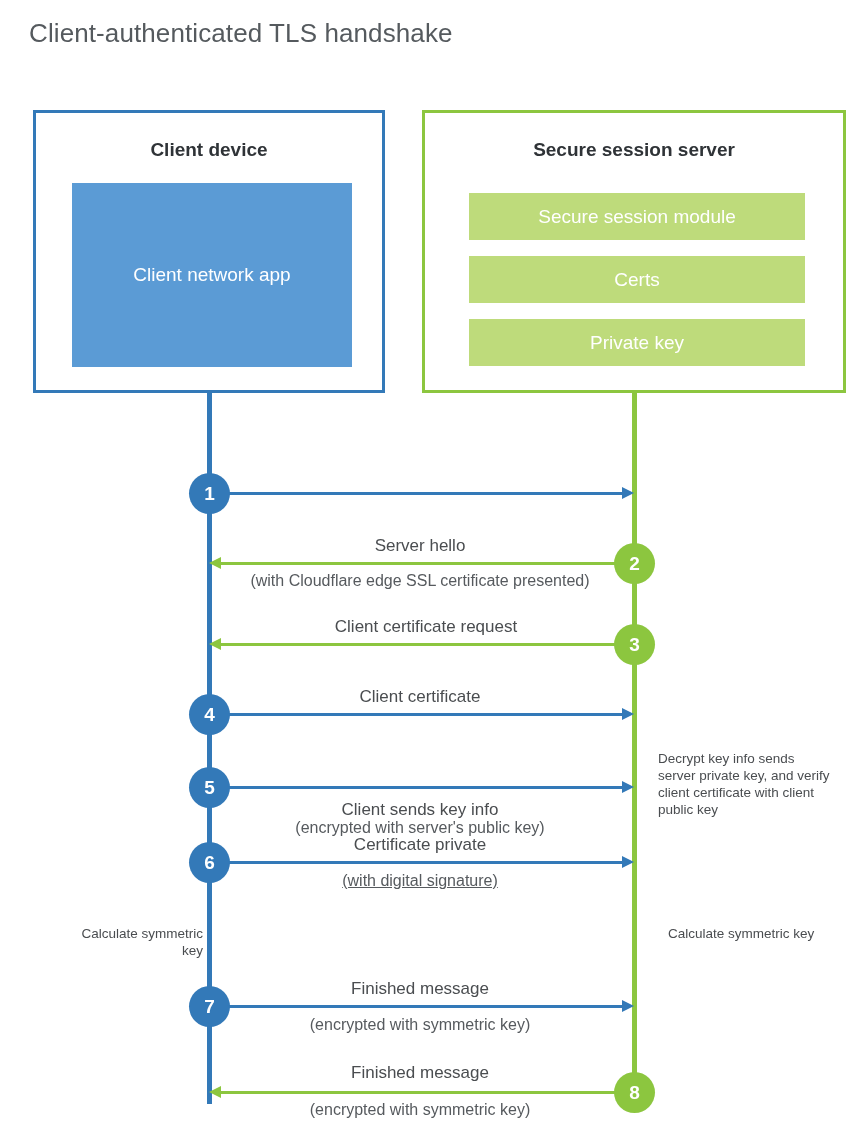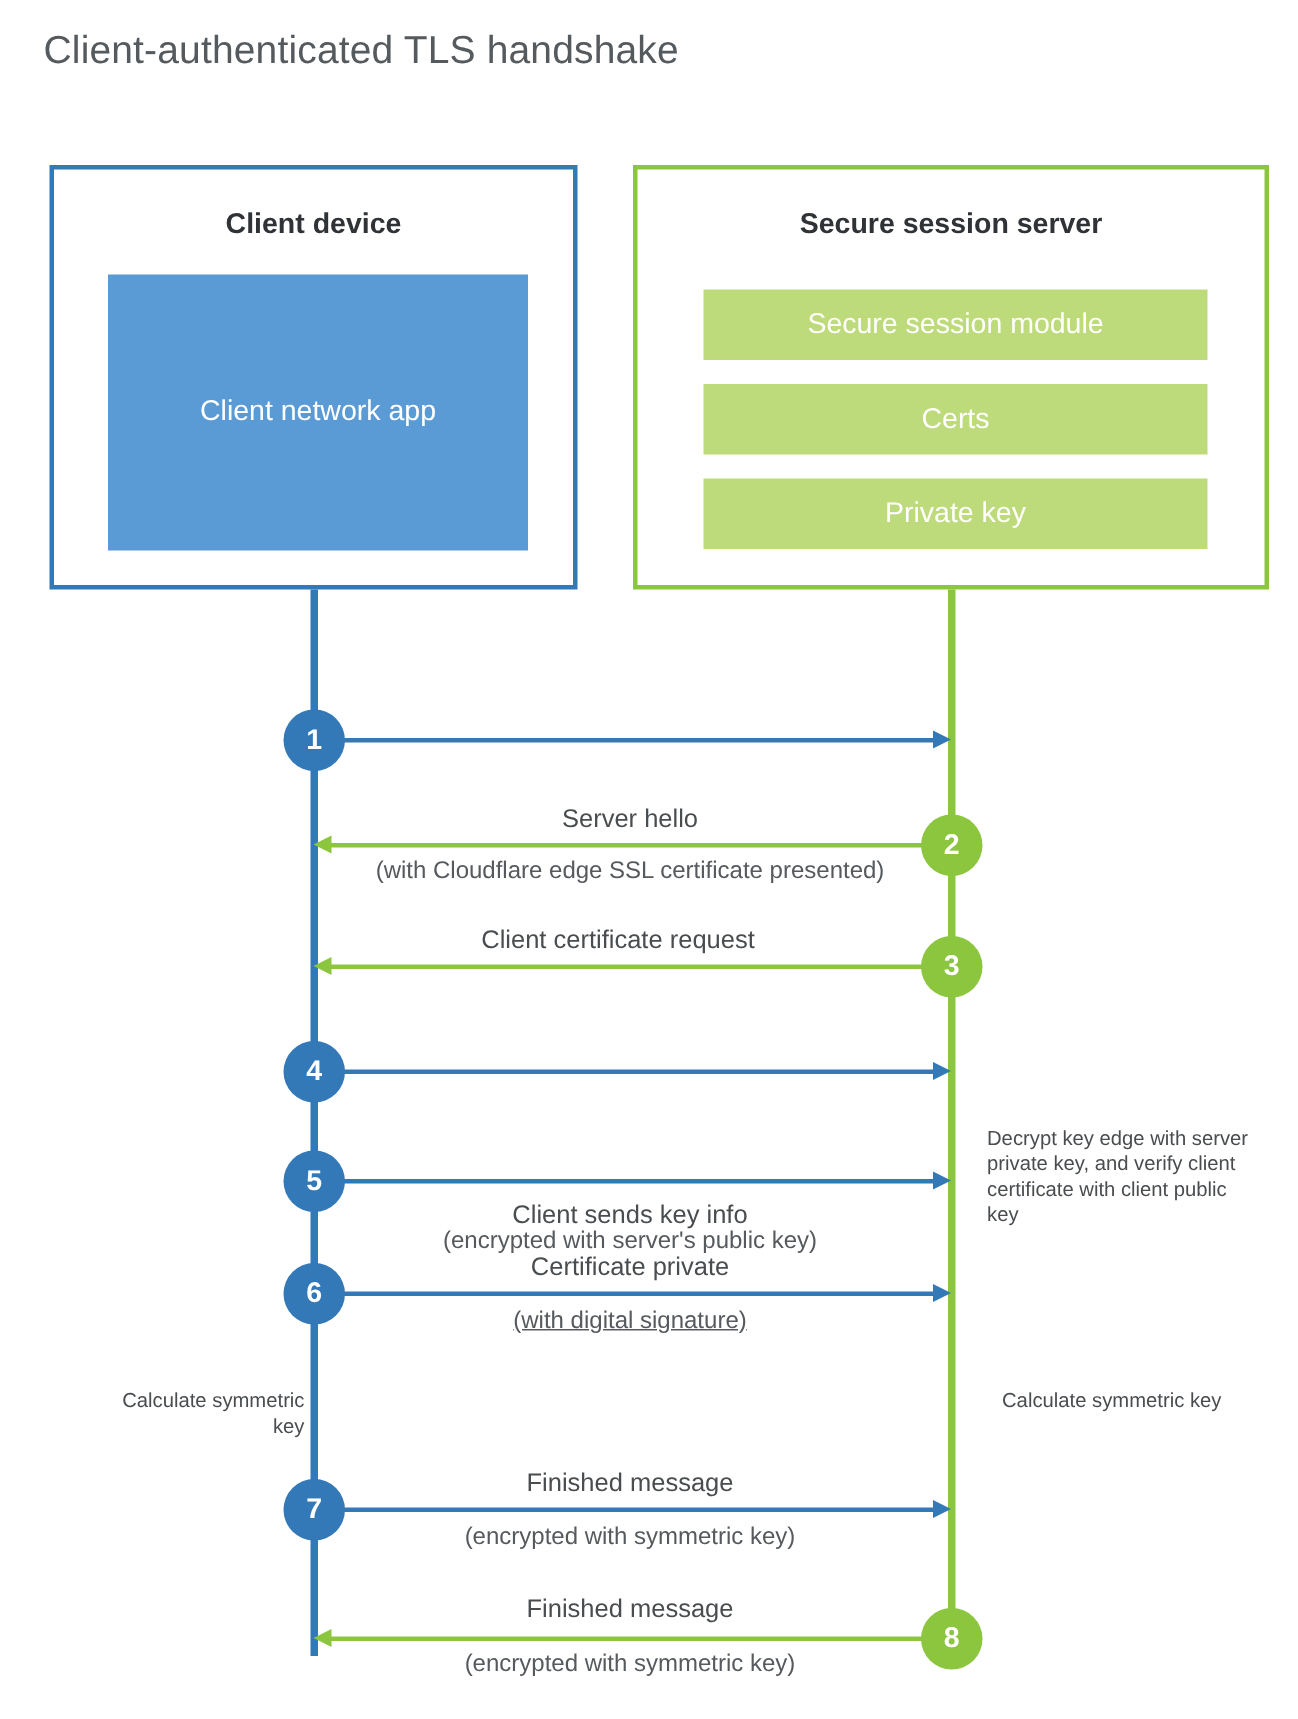--- a/index.html
+++ b/index.html
@@ -117,26 +117,27 @@
   <div class="arrow to-client" style="left:220px;top:562px;width:412px;">
     <span class="head"></span>
   </div>
   <div class="msg-main" style="left:210px;top:536px;width:420px;">Server hello</div>
   <div class="msg-sub" style="left:210px;top:572px;width:420px;">(with Cloudflare edge SSL certificate presented)</div>
   <div class="step-badge server" style="top:543px;">2</div>
 
   <div class="arrow to-client" style="left:220px;top:643px;width:412px;">
     <span class="head"></span>
   </div>
-  <div class="msg-main" style="left:202px;top:617px;width:420px;">Client certificate request</div>
+  <div class="msg-main" style="left:216px;top:617px;width:420px;">Client certificate request</div>
   <div class="step-badge server" style="top:624px;">3</div>
 
   <div class="arrow to-server" style="left:210px;top:713px;width:413px;">
     <span class="head"></span>
   </div>
+  <div class="msg-main" style="left:210px;top:687px;width:420px;">Client certificate</div>
   <div class="step-badge client" style="top:694px;">4</div>
 
   <div class="arrow to-server" style="left:210px;top:786px;width:413px;">
     <span class="head"></span>
   </div>
   <div class="msg-main" style="left:210px;top:800px;width:420px;">Client sends key info</div>
   <div class="msg-sub" style="left:210px;top:797px;width:420px;margin-top:22px;">(encrypted with server's public key)</div>
   <div class="step-badge client" style="top:767px;">5</div>
 
   <div class="arrow to-server" style="left:210px;top:861px;width:413px;">
@@ -153,17 +154,17 @@
   <div class="msg-sub" style="left:210px;top:1016px;width:420px;">(encrypted with symmetric key)</div>
   <div class="step-badge client" style="top:986px;">7</div>
 
   <div class="arrow to-client" style="left:220px;top:1091px;width:412px;">
     <span class="head"></span>
   </div>
   <div class="msg-main" style="left:210px;top:1063px;width:420px;">Finished message</div>
   <div class="msg-sub" style="left:210px;top:1101px;width:420px;">(encrypted with symmetric key)</div>
   <div class="step-badge server" style="top:1072px;">8</div>
 
-  <div class="side-note" id="note-decrypt">Decrypt key edge with server private key, and verify client certificate with client public key</div>
+  <div class="side-note" id="note-decrypt">Decrypt key info sends server private key, and verify client certificate with client public key</div>
   <div class="side-note" id="note-client-symmetric">Calculate symmetric key</div>
   <div class="side-note" id="note-server-symmetric">Calculate symmetric key</div>
 
 </div>
 
 </body></html>

